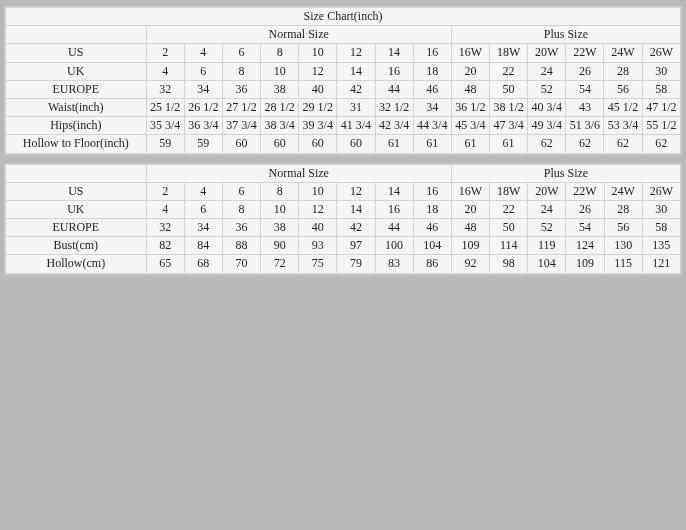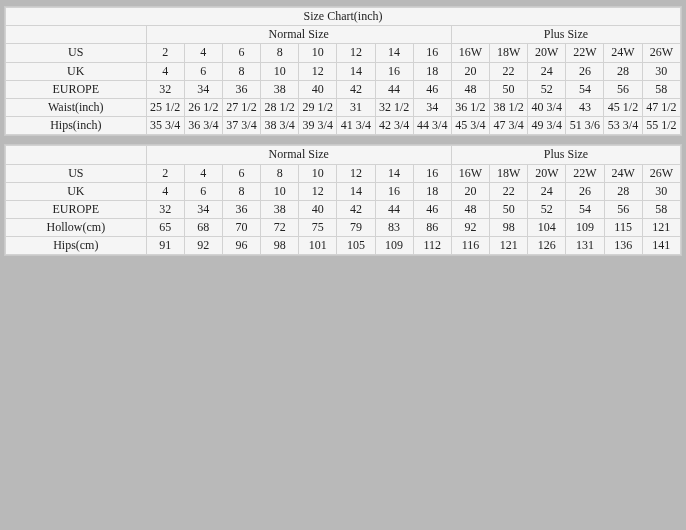--- a/index.html
+++ b/index.html
@@ -201,20 +201,37 @@
           <td class="data-cell">41 3/4</td>
           <td class="data-cell">42 3/4</td>
           <td class="data-cell">44 3/4</td>
           <td class="data-cell">45 3/4</td>
           <td class="data-cell">47 3/4</td>
           <td class="data-cell">49 3/4</td>
           <td class="data-cell">51 3/6</td>
           <td class="data-cell">53 3/4</td>
           <td class="data-cell">55 1/2</td>
         </tr>
+        <tr>
+          <td class="rowhead rowhead-wide">Hollow to Floor(inch)</td>
+          <td class="data-cell">59</td>
+          <td class="data-cell">59</td>
+          <td class="data-cell">60</td>
+          <td class="data-cell">60</td>
+          <td class="data-cell">60</td>
+          <td class="data-cell">60</td>
+          <td class="data-cell">61</td>
+          <td class="data-cell">61</td>
+          <td class="data-cell">61</td>
+          <td class="data-cell">61</td>
+          <td class="data-cell">62</td>
+          <td class="data-cell">62</td>
+          <td class="data-cell">62</td>
+          <td class="data-cell">62</td>
+        </tr>
       </tbody>
     </table>
   </div>
 
   <div class="chart-block">
     <table class="size-table">
       <colgroup>
         <col style="width:140px">
         <col style="width:38px">
           <col style="width:38px">
@@ -282,49 +299,49 @@
           <td class="size-head">44</td>
           <td class="size-head">46</td>
           <td class="size-head">48</td>
           <td class="size-head">50</td>
           <td class="size-head">52</td>
           <td class="size-head">54</td>
           <td class="size-head">56</td>
           <td class="size-head">58</td>
         </tr>
         <tr>
+          <td class="rowhead">Bust(cm)</td>
+          <td class="data-cell">82</td>
+          <td class="data-cell">84</td>
+          <td class="data-cell">88</td>
+          <td class="data-cell">90</td>
+          <td class="data-cell">93</td>
+          <td class="data-cell">97</td>
+          <td class="data-cell">100</td>
+          <td class="data-cell">104</td>
+          <td class="data-cell">109</td>
+          <td class="data-cell">114</td>
+          <td class="data-cell">119</td>
+          <td class="data-cell">124</td>
+          <td class="data-cell">130</td>
+          <td class="data-cell">135</td>
+        </tr>
+        <tr>
           <td class="rowhead">Hollow(cm)</td>
           <td class="data-cell">65</td>
           <td class="data-cell">68</td>
           <td class="data-cell">70</td>
           <td class="data-cell">72</td>
           <td class="data-cell">75</td>
           <td class="data-cell">79</td>
           <td class="data-cell">83</td>
           <td class="data-cell">86</td>
           <td class="data-cell">92</td>
           <td class="data-cell">98</td>
           <td class="data-cell">104</td>
           <td class="data-cell">109</td>
           <td class="data-cell">115</td>
           <td class="data-cell">121</td>
         </tr>
-        <tr>
-          <td class="rowhead">Hips(cm)</td>
-          <td class="data-cell">91</td>
-          <td class="data-cell">92</td>
-          <td class="data-cell">96</td>
-          <td class="data-cell">98</td>
-          <td class="data-cell">101</td>
-          <td class="data-cell">105</td>
-          <td class="data-cell">109</td>
-          <td class="data-cell">112</td>
-          <td class="data-cell">116</td>
-          <td class="data-cell">121</td>
-          <td class="data-cell">126</td>
-          <td class="data-cell">131</td>
-          <td class="data-cell">136</td>
-          <td class="data-cell">141</td>
-        </tr>
       </tbody>
     </table>
   </div>
 </div>
 
 </body></html>

